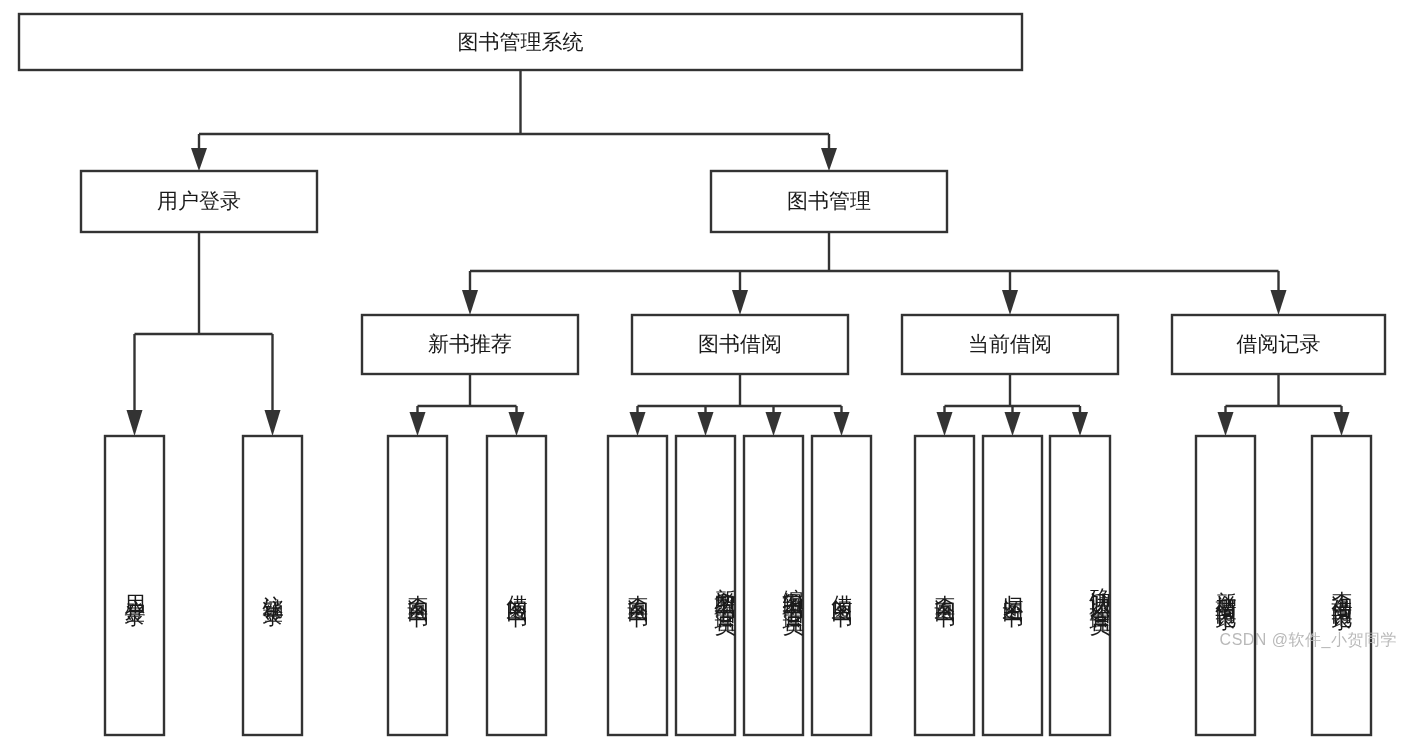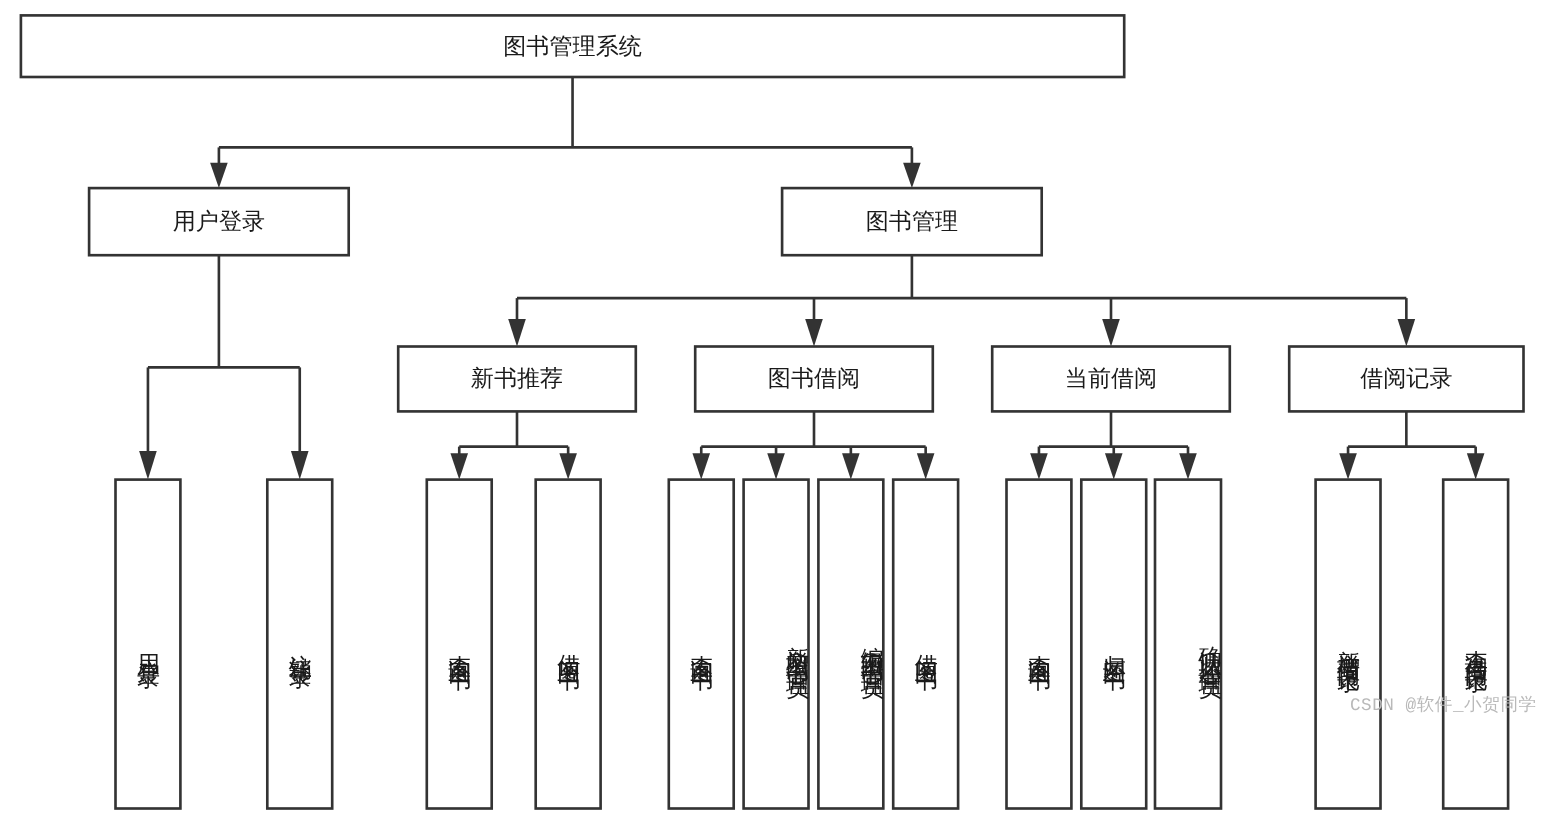--- a/index.html
+++ b/index.html
@@ -64,21 +64,21 @@
     white-space: nowrap;
     pointer-events: none;
   }
   .leaf-label-wrap.centered {
     align-items: center;
   }
   .watermark {
     position: absolute;
     right: 8px;
     bottom: 6px;
-    font-family: Liberation Mono, monospace;
+    font-family: Liberation Sans, sans-serif;
     font-size: 16px;
     color: #b9b9b9;
     white-space: nowrap;
     letter-spacing: 0.5px;
   }
 </style>
 </head>
 <body>
 
 <div id="diagram-root">

